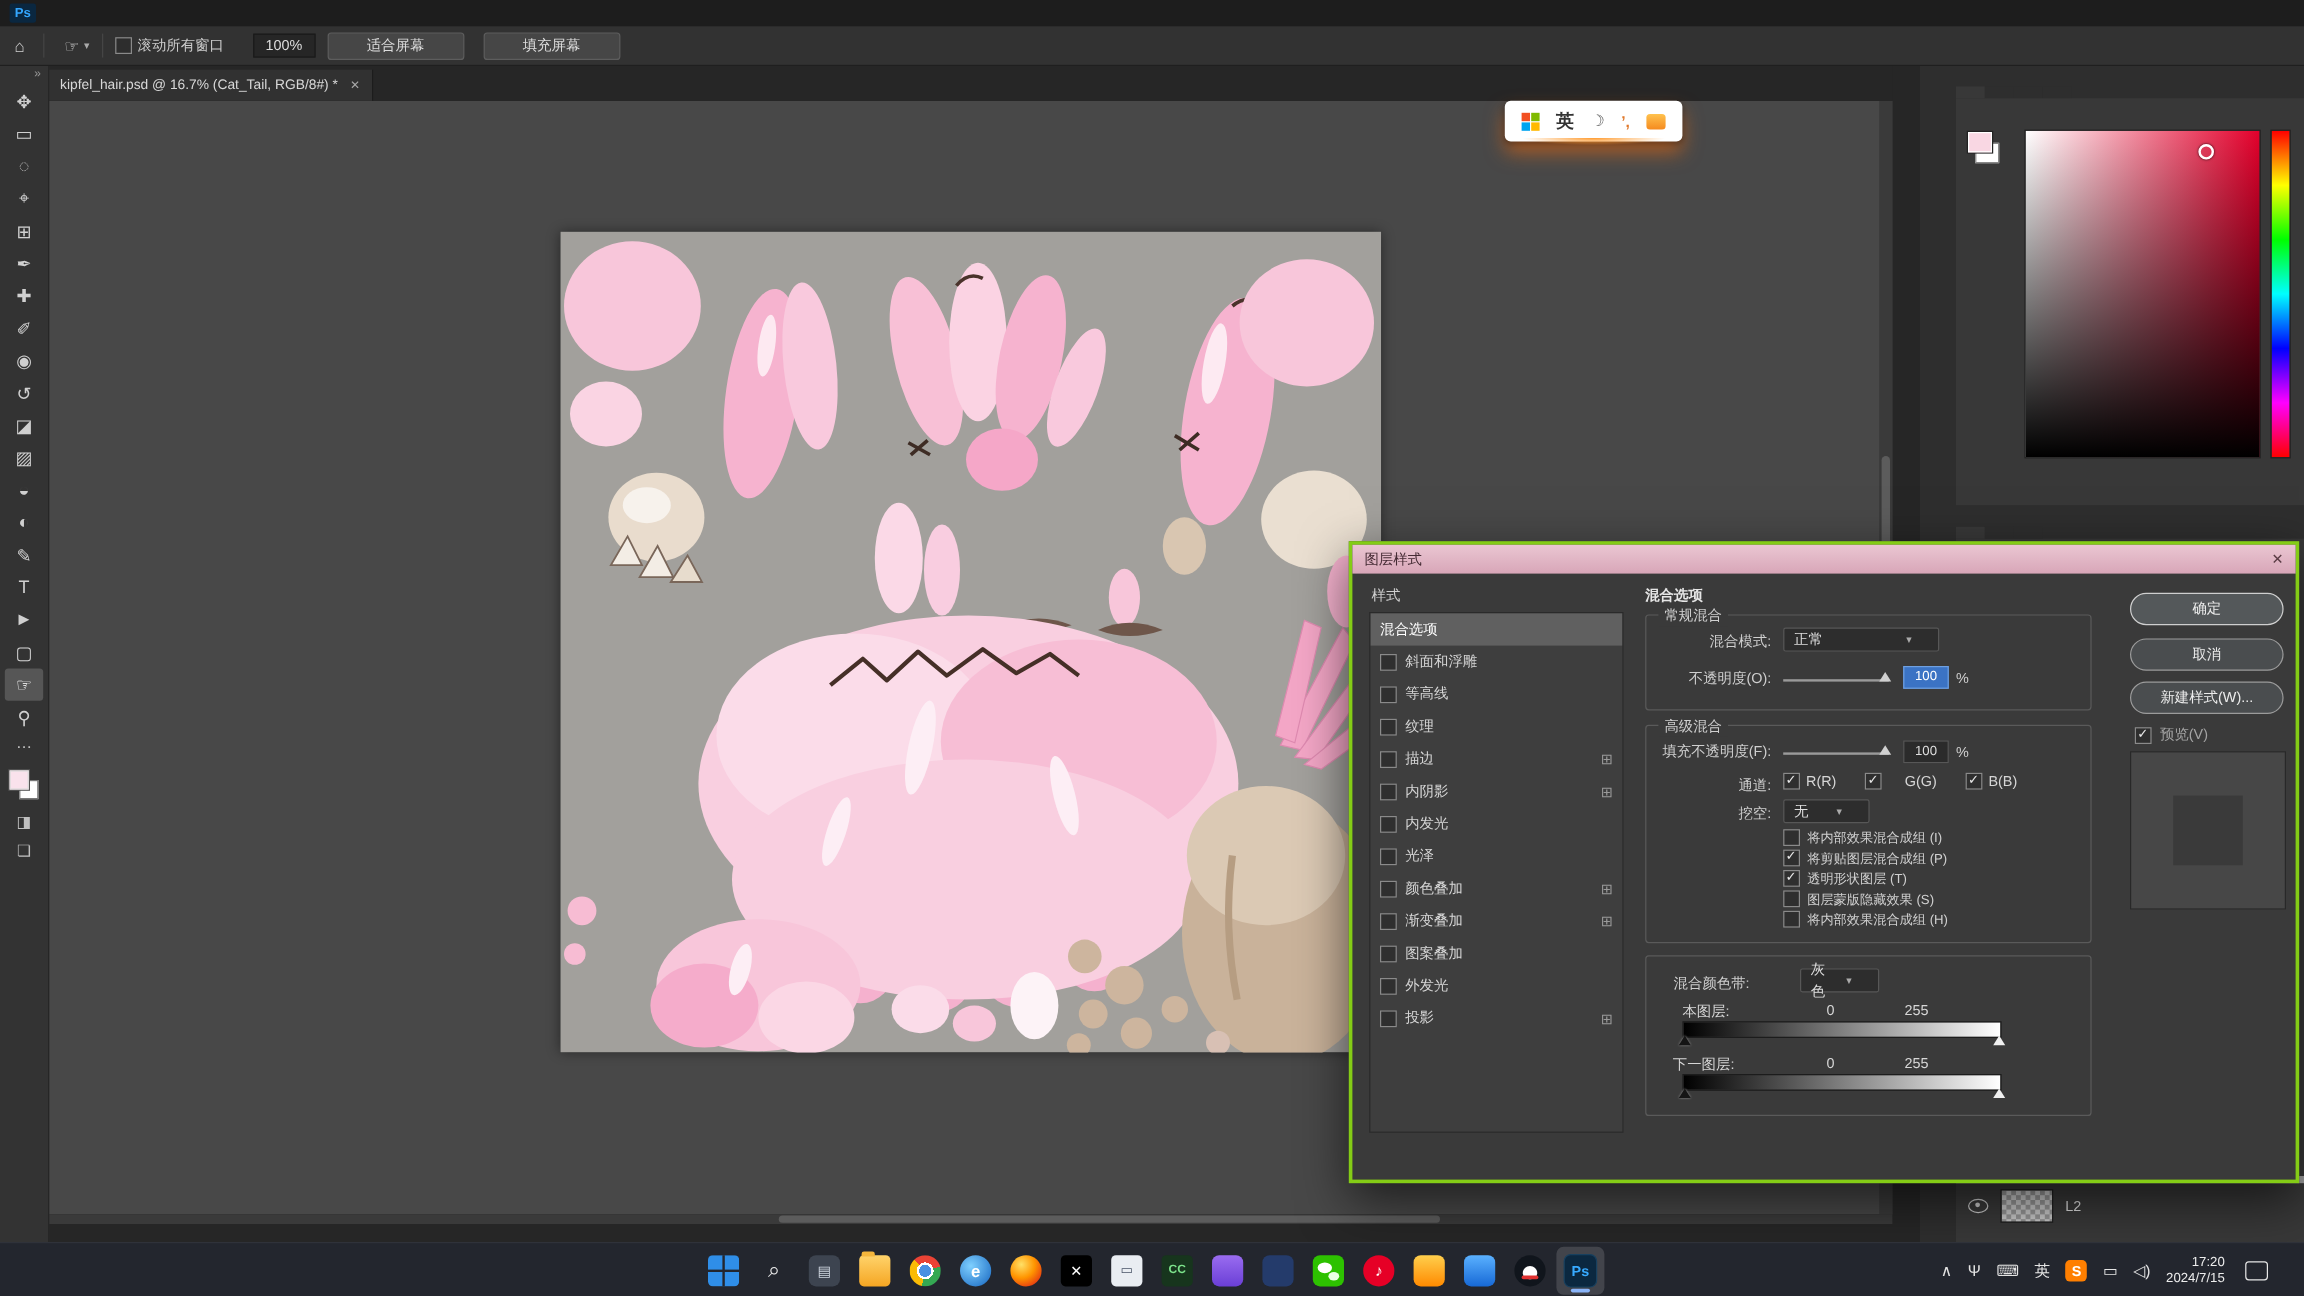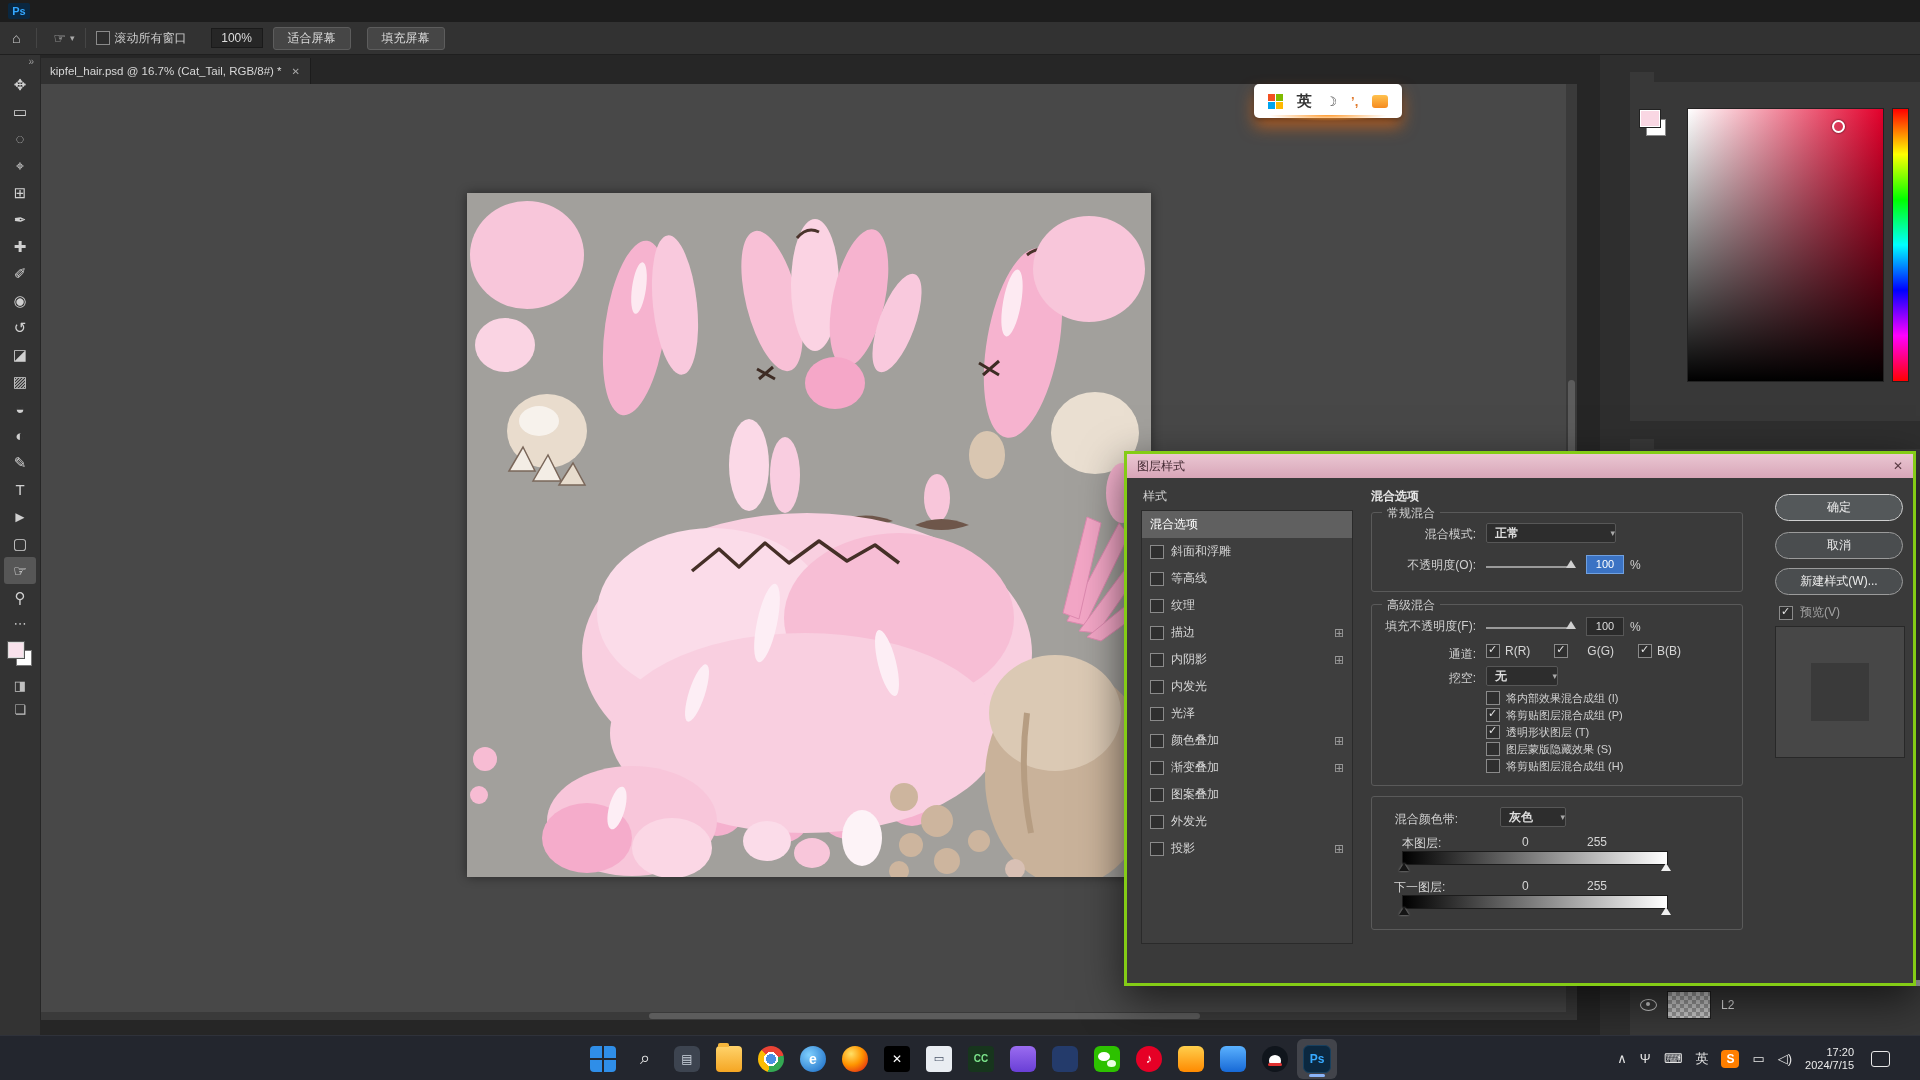--- a/index.html
+++ b/index.html
@@ -16,21 +16,21 @@
   
   #optionsbar{position:absolute;left:0;top:22px;width:1920px;height:32px;background:#323232;
               border-bottom:1px solid #1f1f1f;display:flex;align-items:center;font-size:12px;z-index:5;}
   #optionsbar .sep{width:1px;height:20px;background:#454545;margin:0 10px;}
   .ob-icon{color:#cfcfcf;font-size:14px;padding:0 6px;}
   .ob-caret{font-size:9px;color:#aaa;margin-left:-2px;}
   .cbx{display:inline-block;width:12px;height:12px;border:1px solid #8a8a8a;background:#2d2d2d;
        vertical-align:middle;margin-right:5px;position:relative;}
   .ob-field{width:50px;height:18px;background:#262626;border:1px solid #1a1a1a;color:#ddd;
             text-align:center;line-height:18px;margin:0 10px 0 24px;font-size:12px;}
-  .ob-btn{padding:2px 14px;background:#464646;border:1px solid #5d5d5d;border-radius:3px;color:#ddd;
+  .ob-btn{padding:2px 32px;background:#464646;border:1px solid #5d5d5d;border-radius:3px;color:#ddd;
           margin-right:16px;font-size:12px;}
   #ob-right{margin-left:auto;margin-right:10px;display:flex;gap:14px;font-size:14px;color:#cfcfcf;}
   
   #tabbar{position:absolute;left:40px;top:54px;width:1537px;height:30px;background:#262626;
           display:flex;align-items:flex-end;z-index:2;}
   .doc-tab{height:26px;background:#313131;border-right:1px solid #1c1c1c;color:#d8d8d8;font-size:11.5px;
            display:flex;align-items:center;padding:0 10px;gap:10px;}
   .tab-close{color:#a8a8a8;font-size:10px;}
   
   #toolbar{position:absolute;left:0;top:54px;width:40px;height:981px;background:#333;
@@ -113,21 +113,21 @@
   #dlg-foot{position:absolute;left:16px;top:498px;width:206px;display:flex;gap:16px;align-items:center;color:#b5b5b5;font-size:11px;}
   #dlg-foot .ico:last-of-type{margin-left:auto;}
   .dlg-header{position:absolute;left:244px;top:34px;color:#e6e6e6;font-weight:bold;}
   .grp{position:absolute;border:1px solid #5a5a5a;border-radius:3px;}
   .legend{position:absolute;top:-8px;left:10px;background:#3a3a3a;padding:0 5px;color:#cfcfcf;font-size:12px;}
   #g1{left:244px;top:58px;width:370px;height:78px;}
   #g2{left:244px;top:150px;width:370px;height:180px;}
   #g3{left:244px;top:342px;width:370px;height:132px;}
   .flabel{position:absolute;width:104px;text-align:right;color:#cfcfcf;}
   .dd{position:absolute;height:20px;background:#2d2d2d;border:1px solid #575757;border-radius:2px;color:#ddd;
-      line-height:18px;padding:0 0 0 8px;box-sizing:border-box;display:flex;align-items:center;gap:8px;font-weight:bold;}
+      line-height:18px;padding:0 22px 0 8px;box-sizing:border-box;display:flex;align-items:center;gap:8px;}
   .dd .caret{margin-left:auto;font-size:9px;color:#aaa;}
   .track{position:absolute;height:2px;background:#9a9a9a;}
   .tri{position:absolute;width:0;height:0;border-left:5px solid transparent;border-right:5px solid transparent;border-bottom:8px solid #d0d0d0;}
   .val{position:absolute;width:36px;height:17px;background:#2b2b2b;border:1px solid #575757;color:#ddd;
        text-align:center;line-height:17px;font-size:11px;}
   .val.sel{background:#3b73c4;border-color:#6fa0e0;color:#fff;}
   .pct{position:absolute;color:#cfcfcf;}
   .chan{position:absolute;display:flex;align-items:center;gap:5px;color:#d6d6d6;}
   .acheck{position:absolute;left:114px;display:flex;align-items:center;gap:6px;color:#d0d0d0;font-size:11px;height:14px;}
   .bif{position:absolute;left:30px;width:264px;height:12px;background:linear-gradient(to right,#000,#fff);border:1px solid #1c1c1c;}
@@ -581,21 +581,21 @@
         <span class="acheck adv-pos" style="top: 120px;">
           <span class="cb on"></span>
           <span>透明形状图层 (T)</span>
         </span>
         <span class="acheck adv-pos" style="top: 137px;">
           <span class="cb"></span>
           <span>图层蒙版隐藏效果 (S)</span>
         </span>
         <span class="acheck adv-pos" style="top: 154px;">
           <span class="cb"></span>
-          <span>将剪贴图层混合成组 (H)</span>
+          <span>将内部效果混合成组 (H)</span>
         </span>
     </div>
 
     <div class="grp" id="g3">
       <span class="flabel" style="left:-18px;top:14px;">混合颜色带:</span>
       <span class="dd" style="left:128px;top:10px;width:66px;">
         <span>灰色</span>
         <span class="caret">▾</span>
       </span>
       <span class="num" style="left:30px;top:38px;">本图层:</span>

